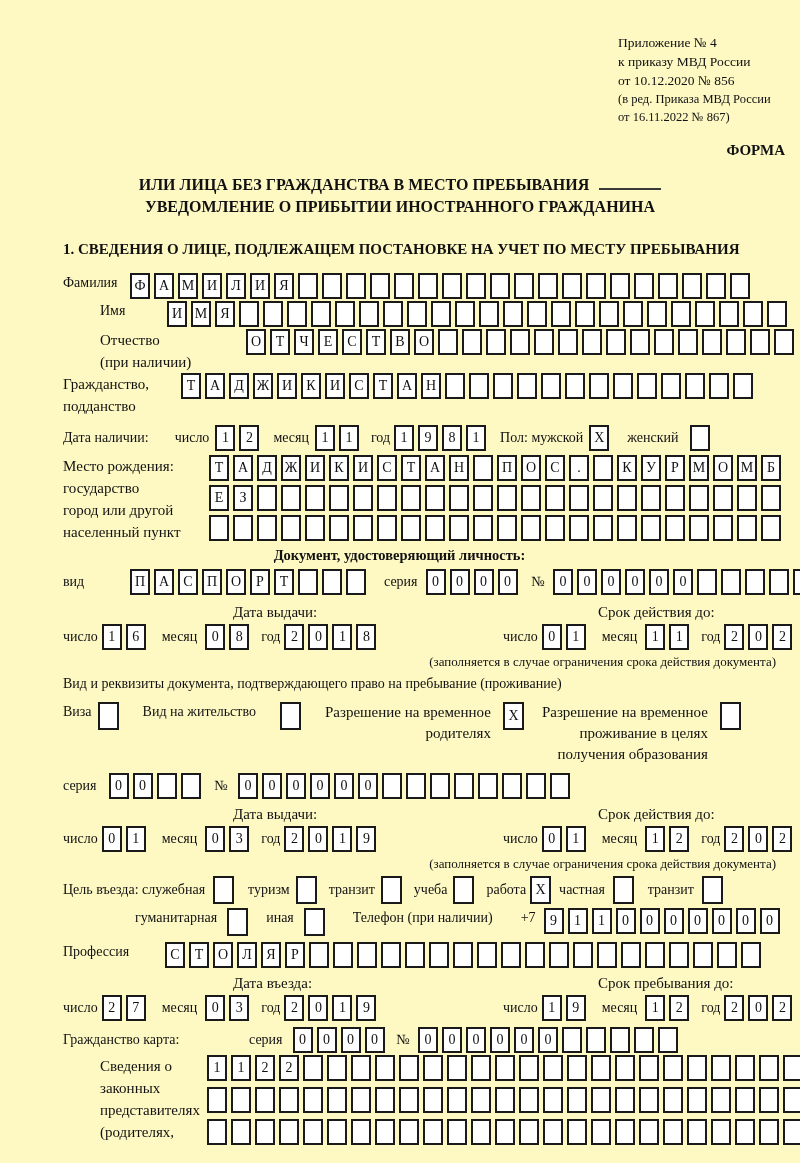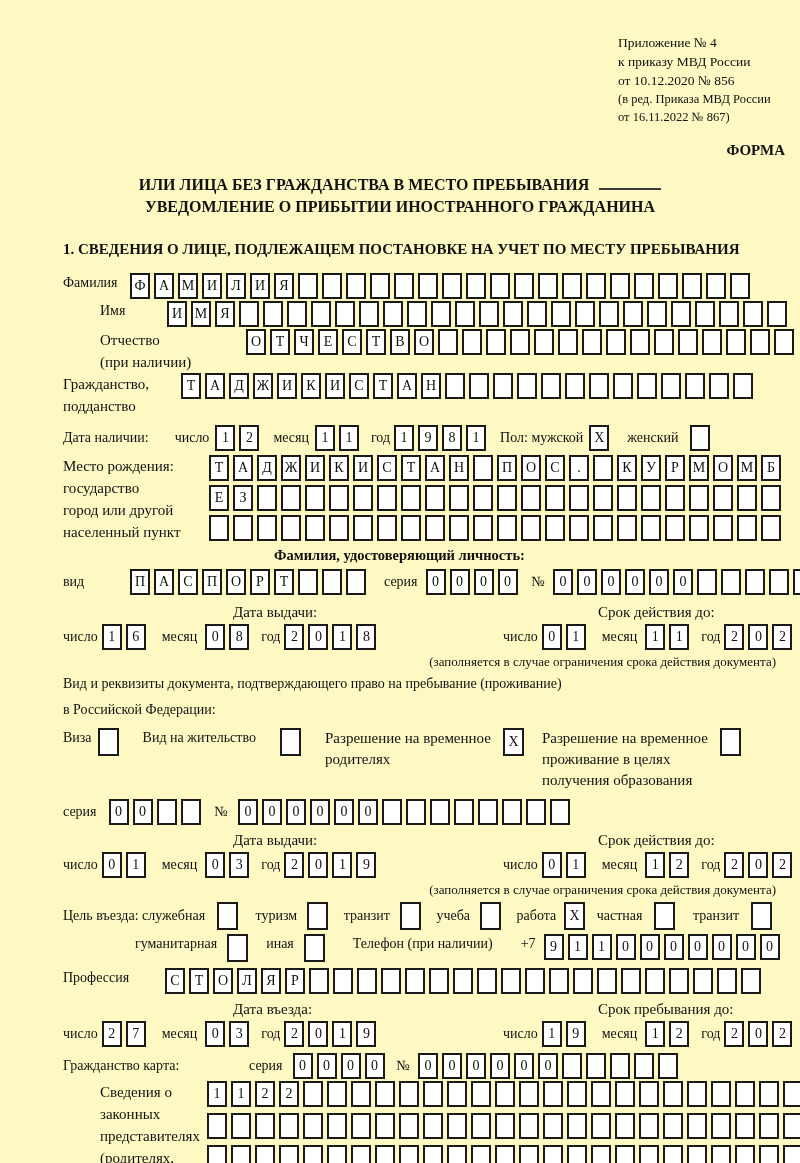--- a/index.html
+++ b/index.html
@@ -16,21 +16,21 @@
   
   .fbody{padding-left:63px;padding-right:24px;margin-top:15px;}
   .frow{display:flex;align-items:flex-start;}
   .lbl{font-size:14px;line-height:20px;white-space:nowrap;}
   .lblcol div{font-size:15px;line-height:22px;white-space:nowrap;}
   .boxes{display:inline-flex;flex:0 0 auto;}
   .cb{box-sizing:border-box;flex:0 0 auto;width:20px;height:26px;border:2px solid #1a1a1a;
       margin-right:4px;display:inline-flex;align-items:center;justify-content:center;
       font-size:14px;background:#fff;}
   .big .cb{width:21px;height:28px;}
-  .ctr{display:inline-block;text-align:left;font-size:15px;line-height:21px;}
+  .ctr{display:inline-block;text-align:right;font-size:15px;line-height:21px;}
   .dates{display:flex;align-items:flex-start;}
   .dcol{flex:0 0 auto;}
   .dhead{font-size:15px;line-height:18px;}
   .dline{display:flex;align-items:center;margin-top:3px;}
   .note{text-align:right;font-size:13px;line-height:17px;margin-top:3px;}
   .dochead{text-align:center;font-weight:bold;font-size:14.5px;margin-top:4px;margin-bottom:5px;padding-right:40px;}
   .w67{width:67px;flex:0 0 auto;}
   .w102{width:102px;flex:0 0 auto;}
   .w107{width:107px;flex:0 0 auto;}
   .w118{width:118px;flex:0 0 auto;}
@@ -306,21 +306,21 @@
             <span class="cb"></span>
             <span class="cb"></span>
             <span class="cb"></span>
             <span class="cb"></span>
             <span class="cb"></span>
             <span class="cb"></span>
           </span>
       </span>
     </div>
 
-    <div class="dochead">Фамилия, удостоверяющий личность:</div>
+    <div class="dochead">Документ, удостоверяющий личность:</div>
 
     <div class="frow" style="align-items:center;">
       <span class="lbl w67">вид</span>
       <span class="boxes">
           <span class="cb">П</span>
           <span class="cb">А</span>
           <span class="cb">С</span>
           <span class="cb">П</span>
           <span class="cb">О</span>
           <span class="cb">Р</span>
@@ -393,21 +393,20 @@
               <span class="cb">2</span>
               <span class="cb">0</span>
               <span class="cb">2</span>
             </span>
         </div>
       </div>
     </div>
     <div class="note">(заполняется в случае ограничения срока действия документа)</div>
 
     <div class="lbl mt4">Вид и реквизиты документа, подтверждающего право на пребывание (проживание)</div>
-    <div class="lbl mt6">в Российской Федерации:</div>
 
     <div class="frow mt8">
       <span class="lbl">Виза</span>
       <span class="boxes big ml6">
           <span class="cb"></span>
         </span>
       <span class="lbl ml20">Вид на жительство</span>
       <span class="boxes big ml24">
           <span class="cb"></span>
         </span>
@@ -495,21 +494,21 @@
           <span class="boxes ml4">
               <span class="cb">2</span>
               <span class="cb">0</span>
               <span class="cb">2</span>
             </span>
         </div>
       </div>
     </div>
     <div class="note">(заполняется в случае ограничения срока действия документа)</div>
 
-    <div class="frow mt4" style="align-items:center;justify-content:space-between;">
+    <div class="frow mt4" style="align-items:center;">
       <span class="lbl">Цель въезда: служебная</span>
       <span class="boxes big ml8">
           <span class="cb"></span>
         </span>
       <span class="lbl ml10">туризм</span>
       <span class="boxes big ml6">
           <span class="cb"></span>
         </span>
       <span class="lbl ml8">транзит</span>
       <span class="boxes big ml6">

